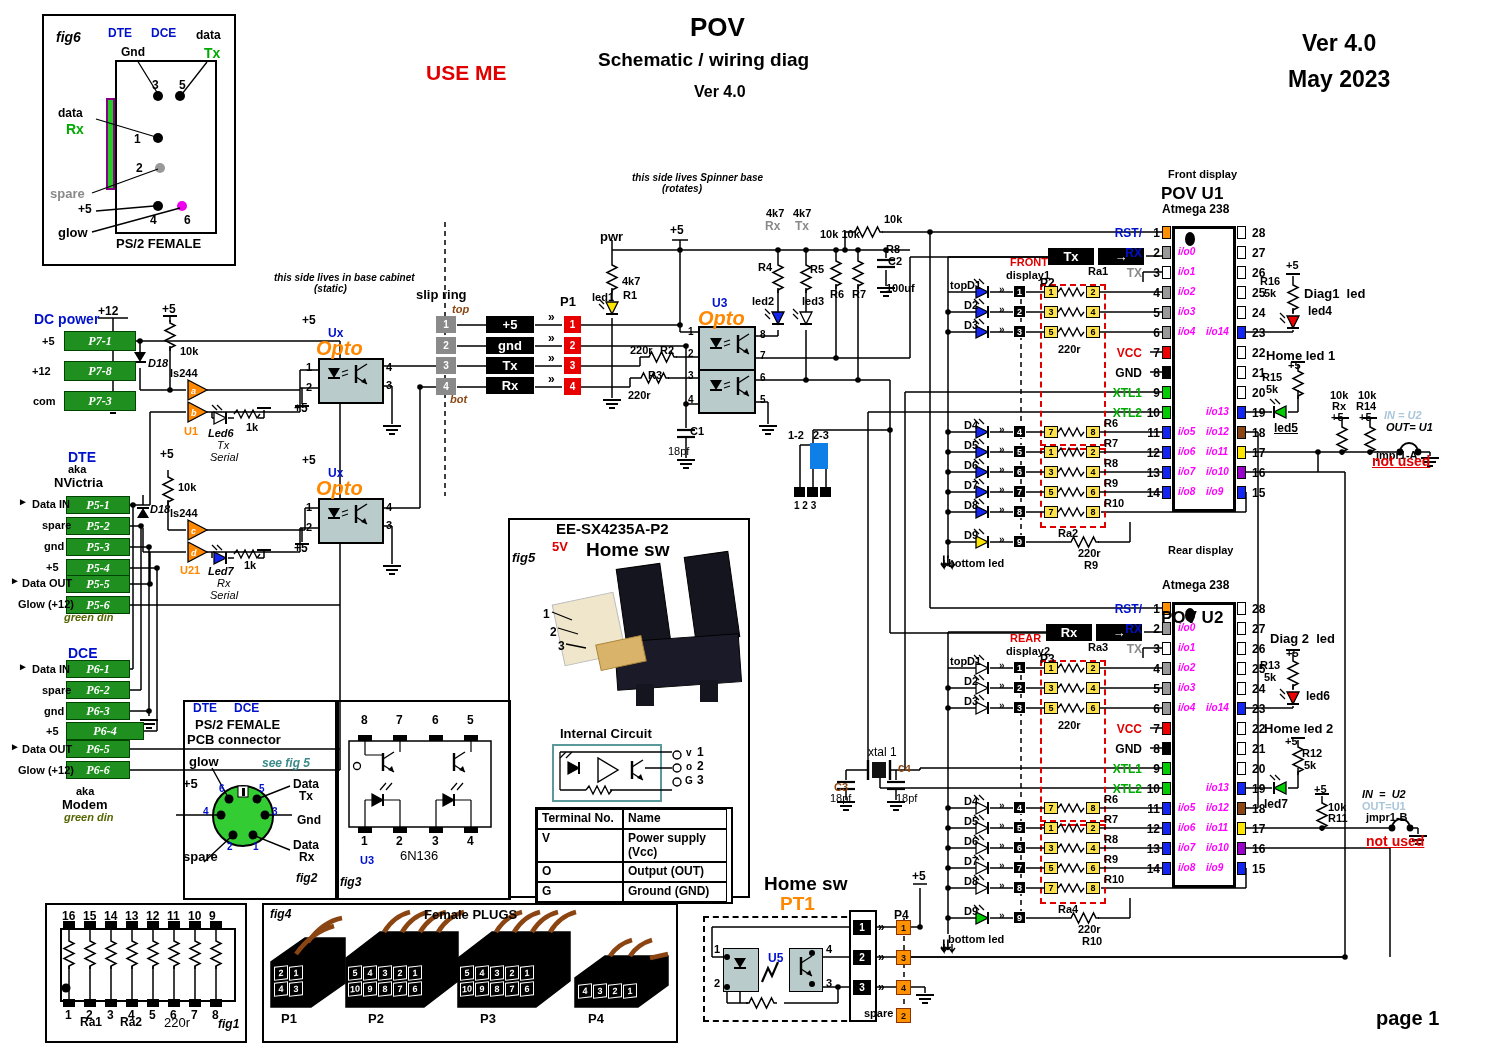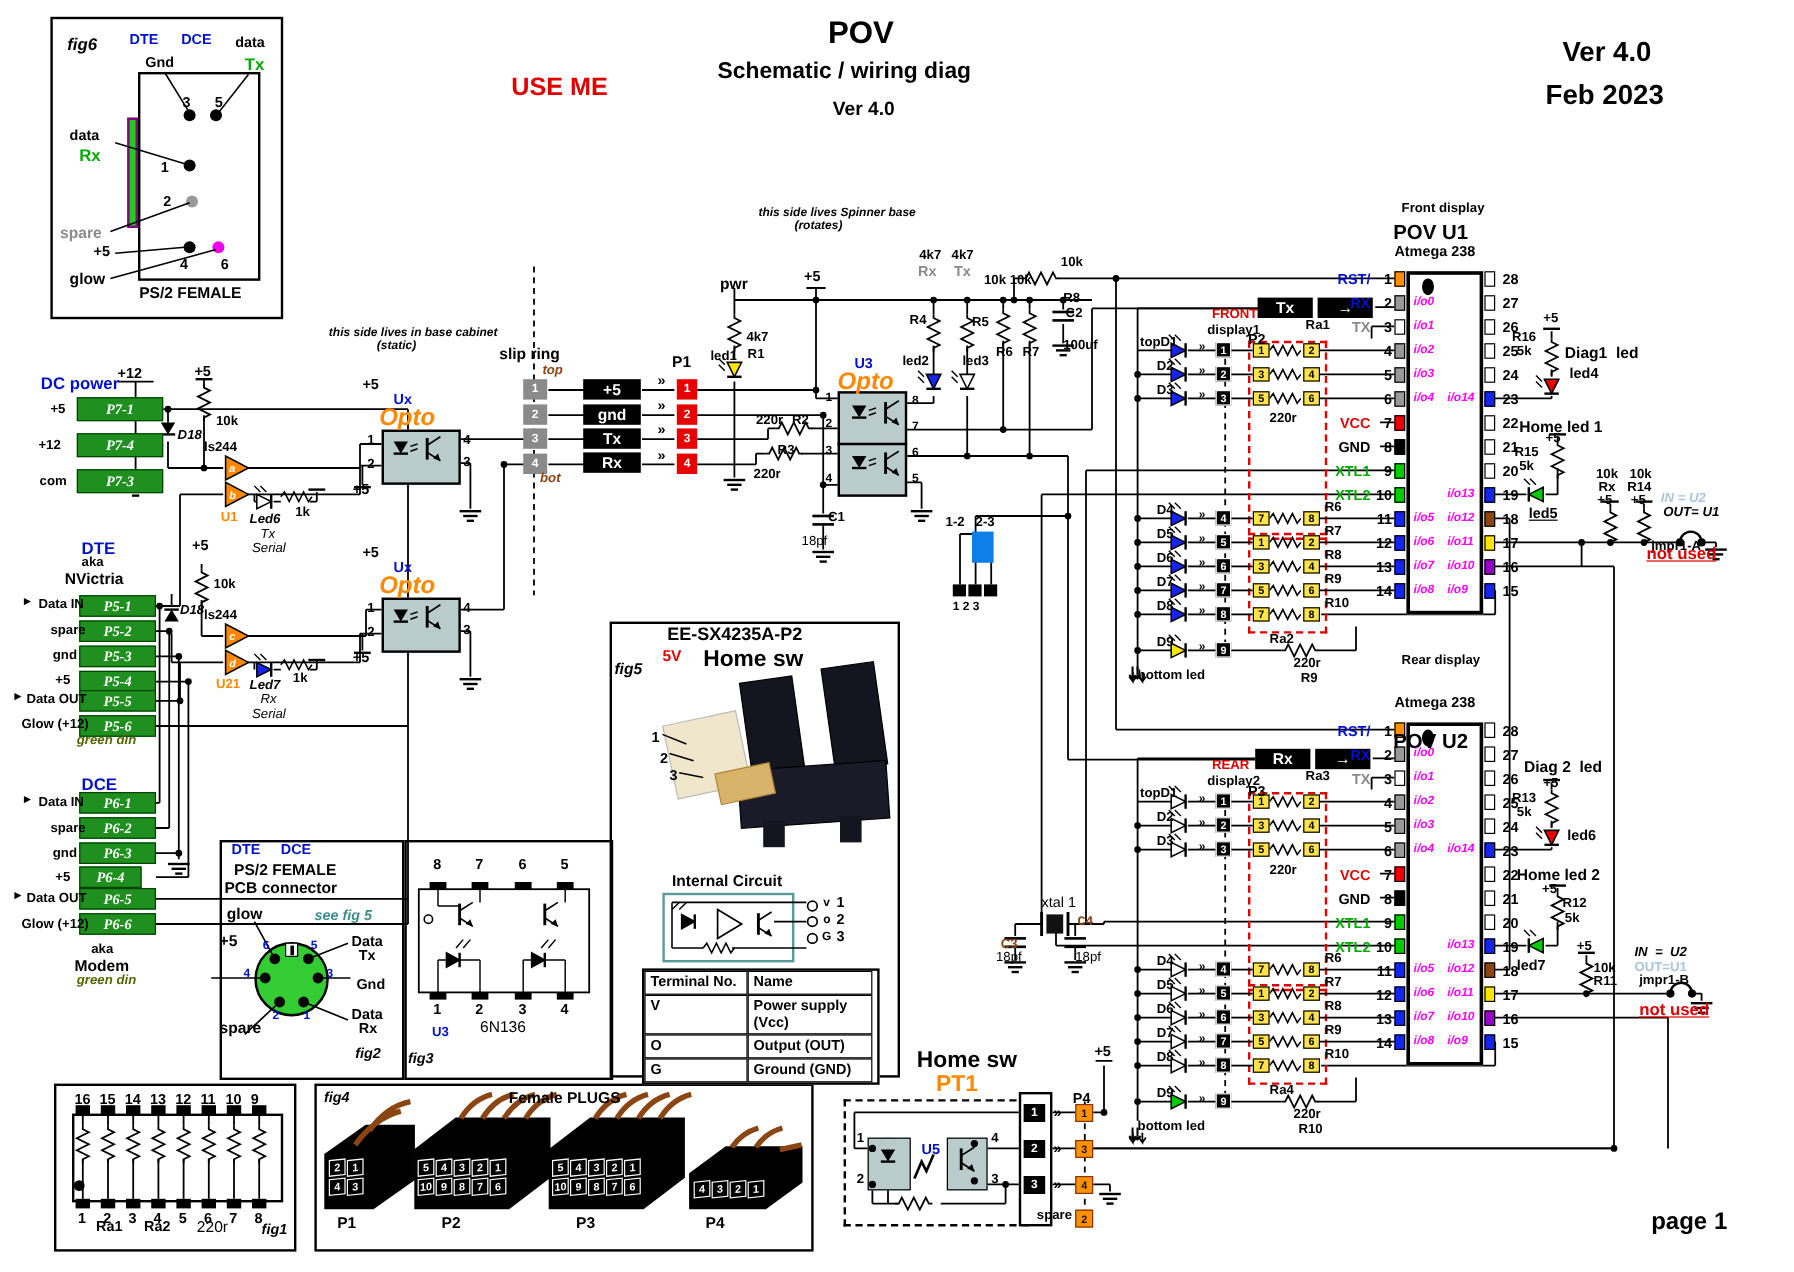--- a/index.html
+++ b/index.html
@@ -650,21 +650,21 @@
     <div class="rect" style="left: 849px; top: 910px; width: 28px; height: 112px; border: 2px solid rgb(0, 0, 0); background: rgb(255, 255, 255);"></div>
     <div class="rect" style="left: 1040px; top: 284px; width: 66px; height: 162px; border: 2px dashed rgb(224, 0, 0); background: transparent;"></div>
     <div class="rect" style="left: 1040px; top: 448px; width: 66px; height: 80px; border: 2px dashed rgb(224, 0, 0); background: transparent;"></div>
     <div class="rect" style="left: 1040px; top: 660px; width: 66px; height: 162px; border: 2px dashed rgb(224, 0, 0); background: transparent;"></div>
     <div class="rect" style="left: 1040px; top: 824px; width: 66px; height: 80px; border: 2px dashed rgb(224, 0, 0); background: transparent;"></div>
     <div class="lbl s26" style="left: 690px; top: 14px;">POV</div>
     <div class="lbl s19" style="left: 598px; top: 50px;">Schematic / wiring diag</div>
     <div class="lbl s16" style="left: 694px; top: 84px;">Ver 4.0</div>
     <div class="lbl red s21" style="left: 426px; top: 62px;">USE ME</div>
     <div class="lbl s23" style="left: 1302px; top: 32px;">Ver 4.0</div>
-    <div class="lbl s23" style="left: 1288px; top: 68px;">Feb 2023</div>
+    <div class="lbl s23" style="left: 1288px; top: 68px;">May 2023</div>
     <div class="lbl s20" style="left: 1376px; top: 1008px;">page 1</div>
     <div class="lbl i s14" style="left: 56px; top: 30px;">fig6</div>
     <div class="lbl blue s12" style="left: 108px; top: 27px;">DTE</div>
     <div class="lbl blue s12" style="left: 151px; top: 27px;">DCE</div>
     <div class="lbl s12" style="left: 196px; top: 29px;">data</div>
     <div class="lbl s12" style="left: 121px; top: 46px;">Gnd</div>
     <div class="lbl green s14" style="left: 204px; top: 46px;">Tx</div>
     <div class="lbl s12" style="left: 152px; top: 79px;">3</div>
     <div class="lbl s12" style="left: 179px; top: 79px;">5</div>
     <div class="lbl s12" style="left: 58px; top: 107px;">data</div>
@@ -922,32 +922,32 @@
     <div class="lbl" style="left: 714px; top: 944px;">1</div>
     <div class="lbl" style="left: 714px; top: 978px;">2</div>
     <div class="lbl" style="left: 826px; top: 944px;">4</div>
     <div class="lbl" style="left: 826px; top: 978px;">3</div>
     <div class="lbl s12" style="left: 894px; top: 909px;">P4</div>
     <div class="lbl" style="left: 864px; top: 1008px;">spare</div>
     <div class="lbl s12" style="left: 912px; top: 870px;">+5</div>
     <div class="lbl s14" style="left: 940px; top: 554px;">⇊</div>
     <div class="lbl s14" style="left: 940px; top: 938px;">⇊</div>
     <div class="pad pg" style="left: 64px; top: 331px; width: 72px; height: 20px;">P7-1</div>
-    <div class="pad pg" style="left: 64px; top: 361px; width: 72px; height: 20px;">P7-4</div>
+    <div class="pad pg" style="left: 64px; top: 361px; width: 72px; height: 20px;">P7-8</div>
     <div class="pad pg" style="left: 64px; top: 391px; width: 72px; height: 20px;">P7-3</div>
     <div class="pad pg" style="left: 66px; top: 496px; width: 64px; height: 18px;">P5-1</div>
     <div class="pad pg" style="left: 66px; top: 517px; width: 64px; height: 18px;">P5-2</div>
     <div class="pad pg" style="left: 66px; top: 538px; width: 64px; height: 18px;">P5-3</div>
     <div class="pad pg" style="left: 66px; top: 559px; width: 64px; height: 18px;">P5-4</div>
     <div class="pad pg" style="left: 66px; top: 575px; width: 64px; height: 18px;">P5-5</div>
     <div class="pad pg" style="left: 66px; top: 596px; width: 64px; height: 18px;">P5-6</div>
     <div class="pad pg" style="left: 66px; top: 660px; width: 64px; height: 18px;">P6-1</div>
     <div class="pad pg" style="left: 66px; top: 681px; width: 64px; height: 18px;">P6-2</div>
     <div class="pad pg" style="left: 66px; top: 702px; width: 64px; height: 18px;">P6-3</div>
-    <div class="pad pg" style="left: 66px; top: 722px; width: 52px; height: 18px;">P6-4</div>
+    <div class="pad pg" style="left: 66px; top: 722px; width: 78px; height: 18px;">P6-4</div>
     <div class="pad pg" style="left: 66px; top: 740px; width: 64px; height: 18px;">P6-5</div>
     <div class="pad pg" style="left: 66px; top: 761px; width: 64px; height: 18px;">P6-6</div>
     <div class="pad pgy" style="left: 436px; top: 316px; width: 20px; height: 17px;">1</div>
     <div class="pad pgy" style="left: 436px; top: 337px; width: 20px; height: 17px;">2</div>
     <div class="pad pgy" style="left: 436px; top: 357px; width: 20px; height: 17px;">3</div>
     <div class="pad pgy" style="left: 436px; top: 378px; width: 20px; height: 17px;">4</div>
     <div class="pad pk s13f" style="left: 486px; top: 316px; width: 48px; height: 17px;">+5</div>
     <div class="pad pk s13f" style="left: 486px; top: 337px; width: 48px; height: 17px;">gnd</div>
     <div class="pad pk s13f" style="left: 486px; top: 357px; width: 48px; height: 17px;">Tx</div>
     <div class="pad pk s13f" style="left: 486px; top: 377px; width: 48px; height: 17px;">Rx</div>

